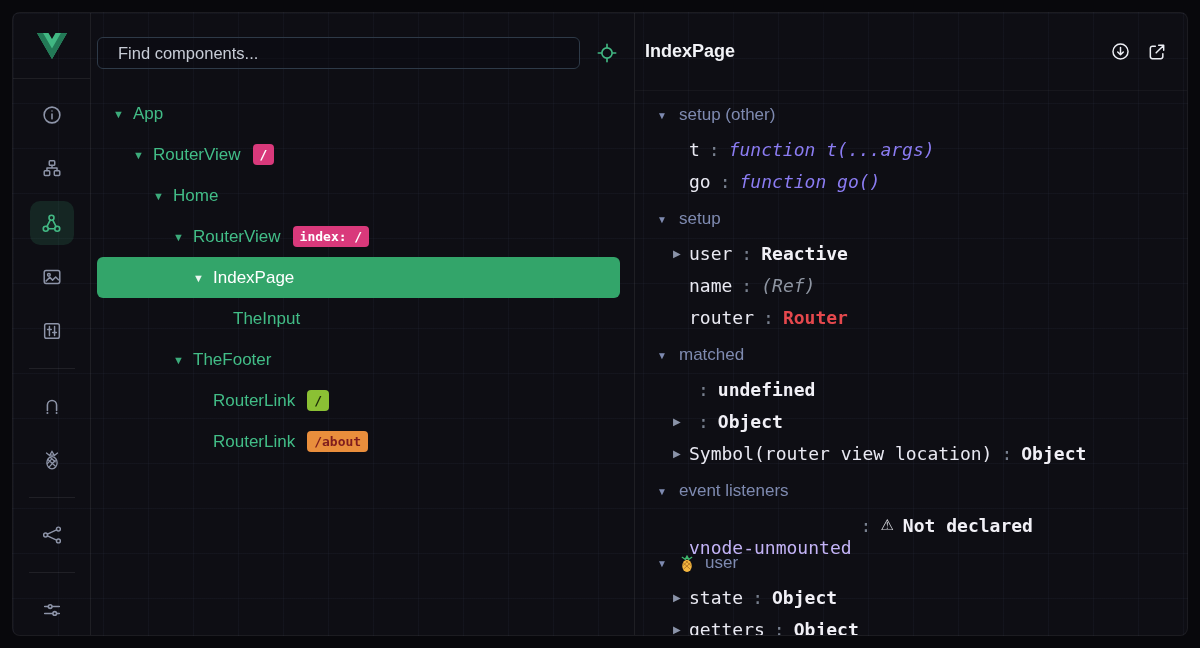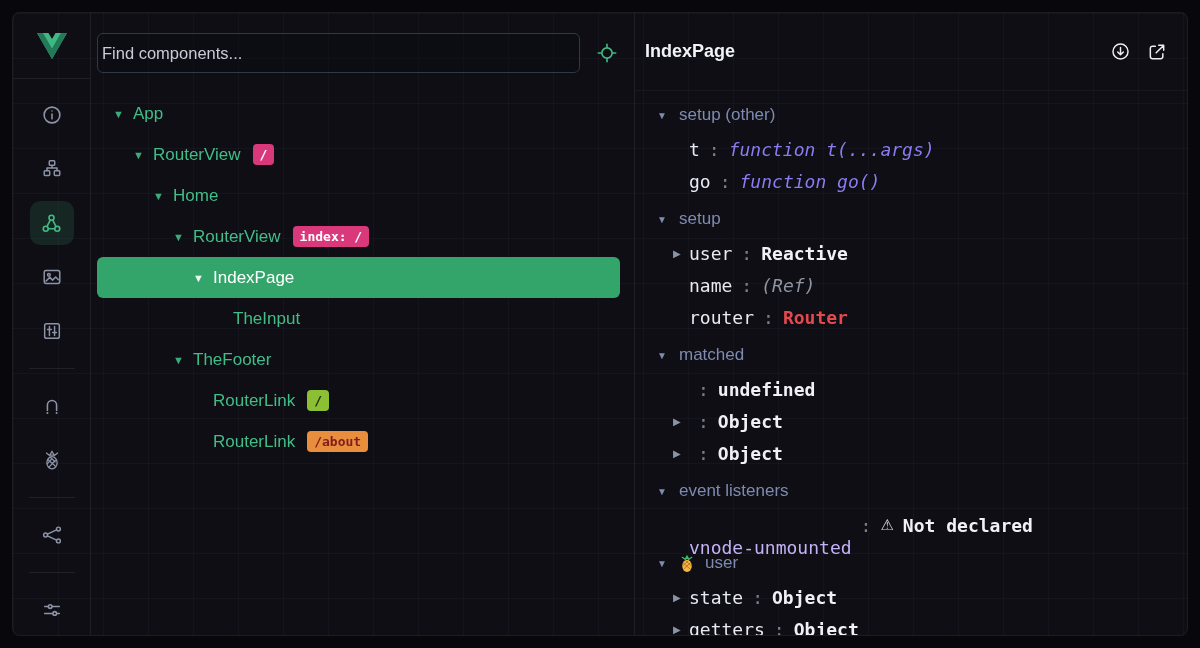--- a/index.html
+++ b/index.html
@@ -23,22 +23,22 @@
   .side-icons { display:flex; flex-direction:column; align-items:center; padding-top:14px; gap:10px; width:100%; }
   .sbtn { width:44px; height:44px; border-radius:10px; display:flex; align-items:center; justify-content:center;
     color:var(--icon-gray); cursor:pointer; flex-shrink:0; }
   .sbtn.active { background:rgba(66,184,131,.14); color:var(--accent); }
   .sdiv { width:46px; height:1px; background:rgba(255,255,255,.08); margin:5px 0; flex-shrink:0; }
 
   
   .tree-panel { width:544px; border-right:1px solid rgba(255,255,255,.07); flex-shrink:0;
     display:flex; flex-direction:column; }
   .tree-header { height:80px; display:flex; align-items:center; padding:0 16px 0 6px; flex-shrink:0; }
-  .search-box { flex:1; height:40px; border:1px solid #2e3a48; border-radius:6px;
-    display:flex; padding:0 4px; background:rgba(8,10,16,.35); }
+  .search-box { flex:1; height:32px; border:1px solid #2e3a48; border-radius:6px;
+    display:flex; padding:0 20px; background:rgba(8,10,16,.35); }
   .search-box input { flex:1; background:none; border:none; outline:none; color:#dfe3ea;
     font-size:16.5px; font-family:inherit; }
   .search-box input::placeholder { color:#c7ccd6; opacity:1; }
   .locate { margin-left:16px; color:var(--accent); display:flex; cursor:pointer; }
 
   .tree { padding-top:0; }
   .trow { height:41px; margin:0 14px 0 6px; border-radius:6px; display:flex; align-items:center;
     padding-left:calc(16px + var(--d)*20px); color:var(--tree-green); font-size:17px; font-weight:500;
     cursor:pointer; white-space:nowrap; }
   .trow.selected { background:var(--selected-green); color:#ffffff; }
@@ -294,20 +294,21 @@
           <span class="colon">:</span>
           <span class="v">undefined</span>
         </div>
         <div class="irow">
           <span class="rarr">▶</span>
           <span class="colon">:</span>
           <span class="v">Object</span>
         </div>
         <div class="irow">
           <span class="rarr">▶</span>
+          <span class="k">Symbol(router view location)</span>
           <span class="colon">:</span>
           <span class="v">Object</span>
         </div>
       </div>
 
       <div class="isec">
         <div class="isec-h">
           <span class="sarr">▼</span>
           <span>event listeners</span>
         </div>

